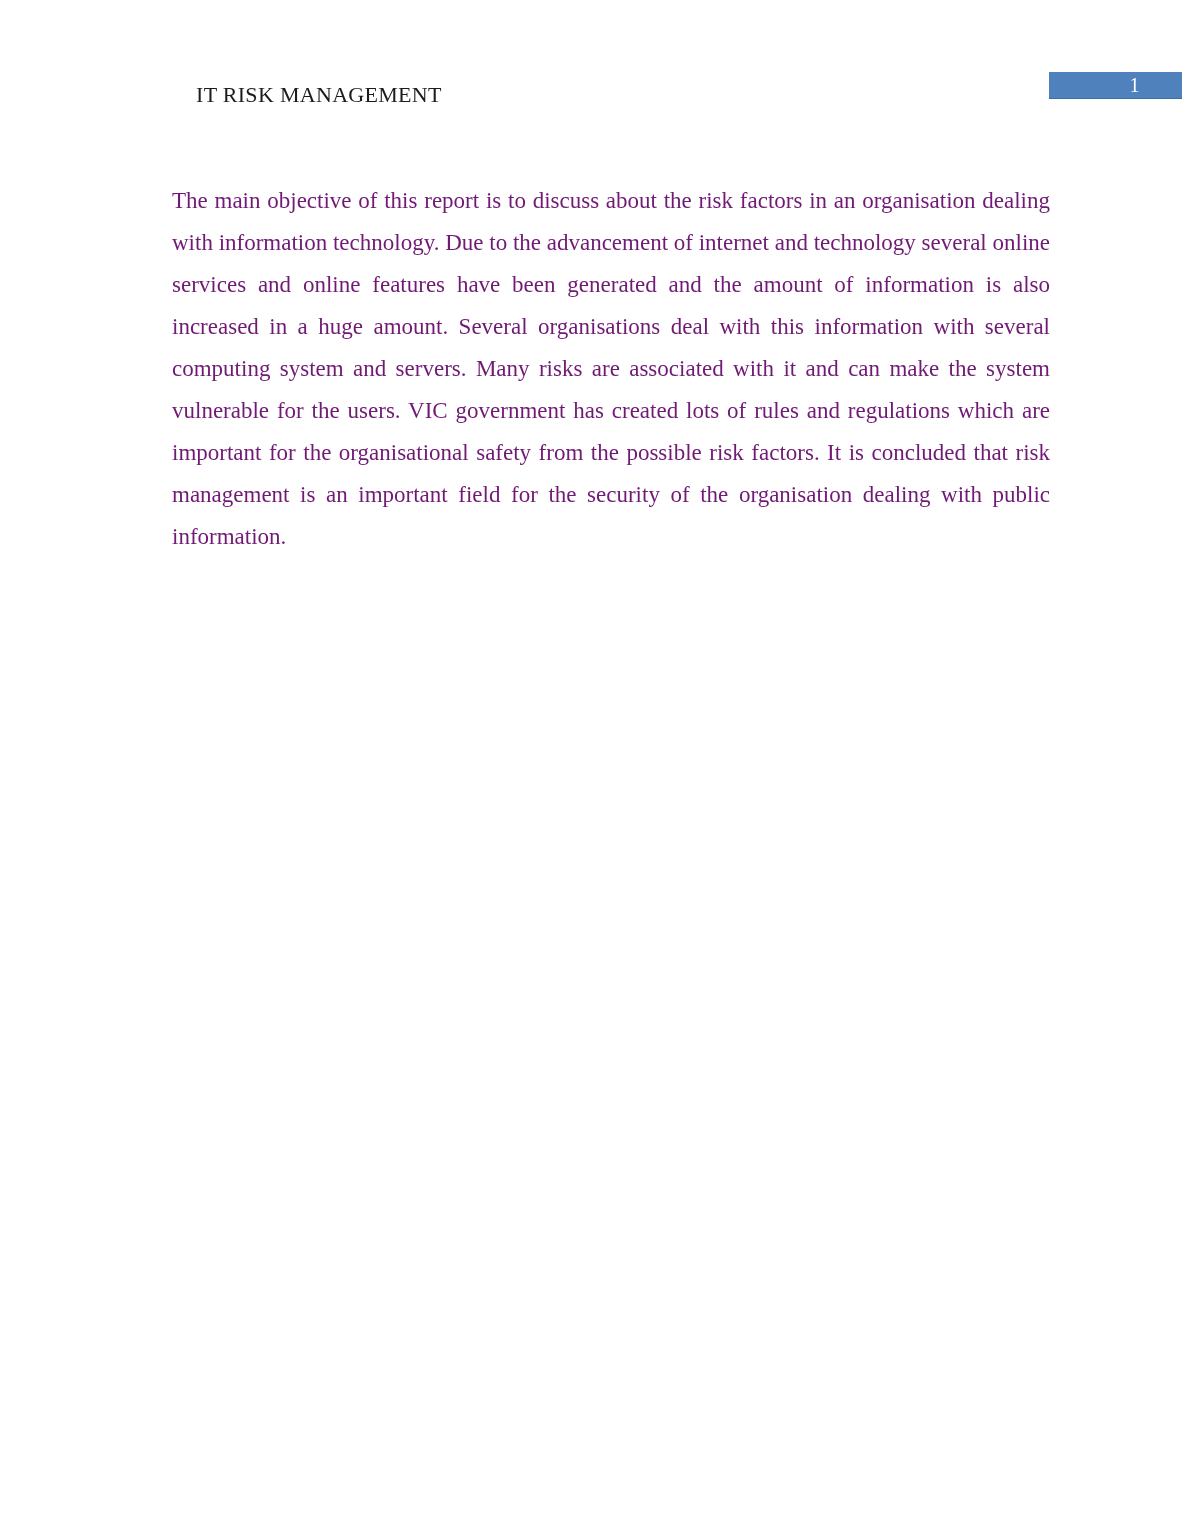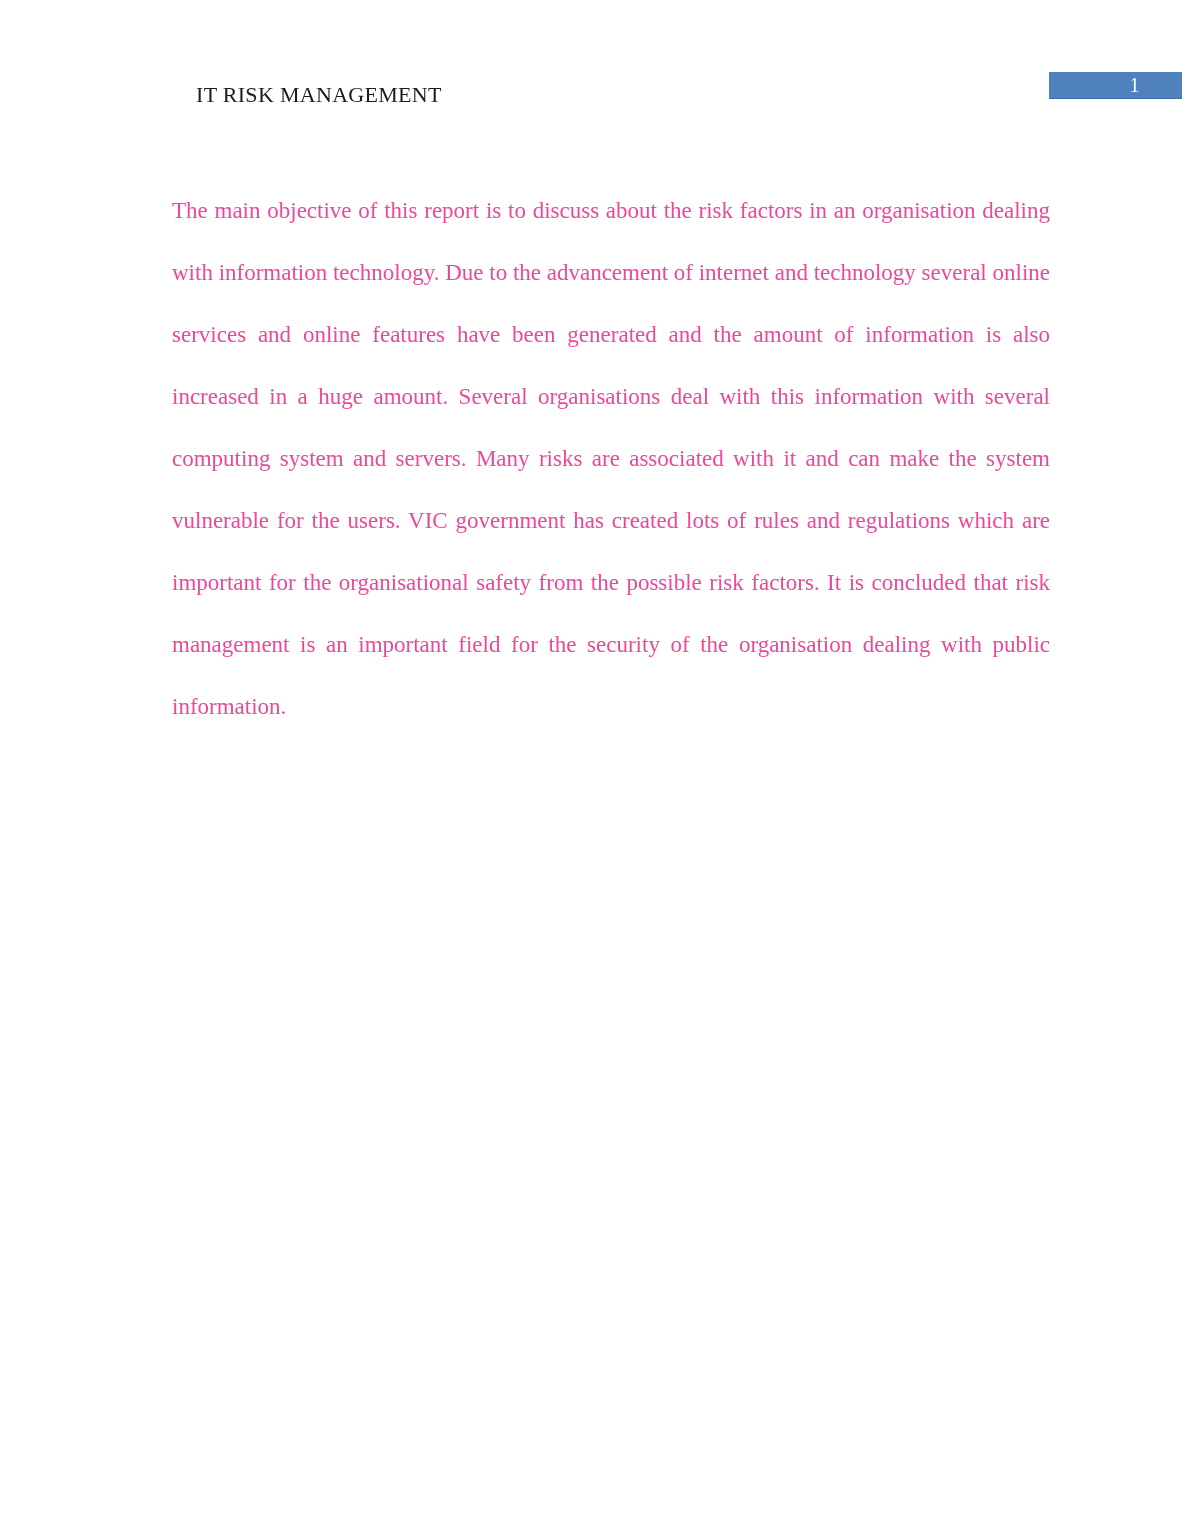--- a/index.html
+++ b/index.html
@@ -67,23 +67,23 @@
   .section-heading {
     font-size: 23px;
     font-weight: bold;
     line-height: 30px;
     color: #1c1c1c;
   }
 
   .body-paragraph {
     margin-top: 8px;
     font-size: 23px;
-    line-height: 62px;   
+    line-height: 42px;   
     text-align: justify;
-    color: #ec4899;
+    color: #701a75;
   }
 </style>
 </head>
 <body>
 
 <div class="page">
 
   <div class="doc-header">
     <div class="header-title">IT RISK MANAGEMENT</div>
 

